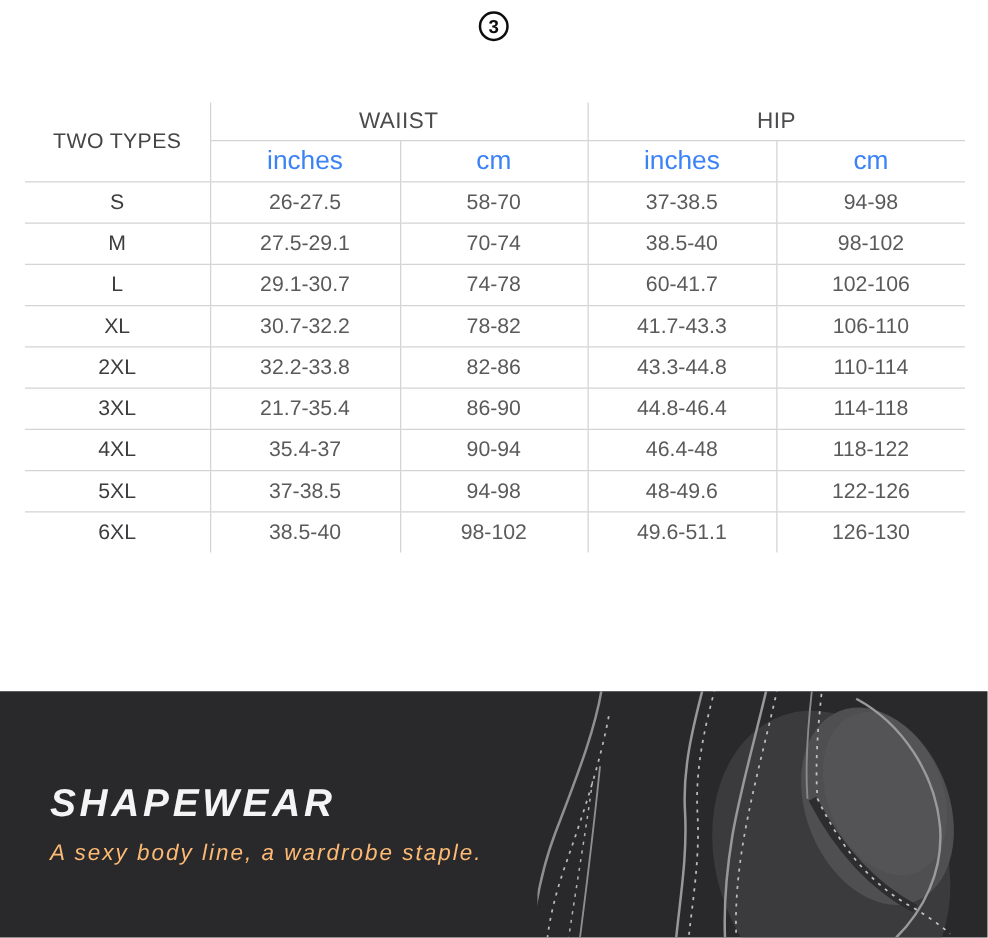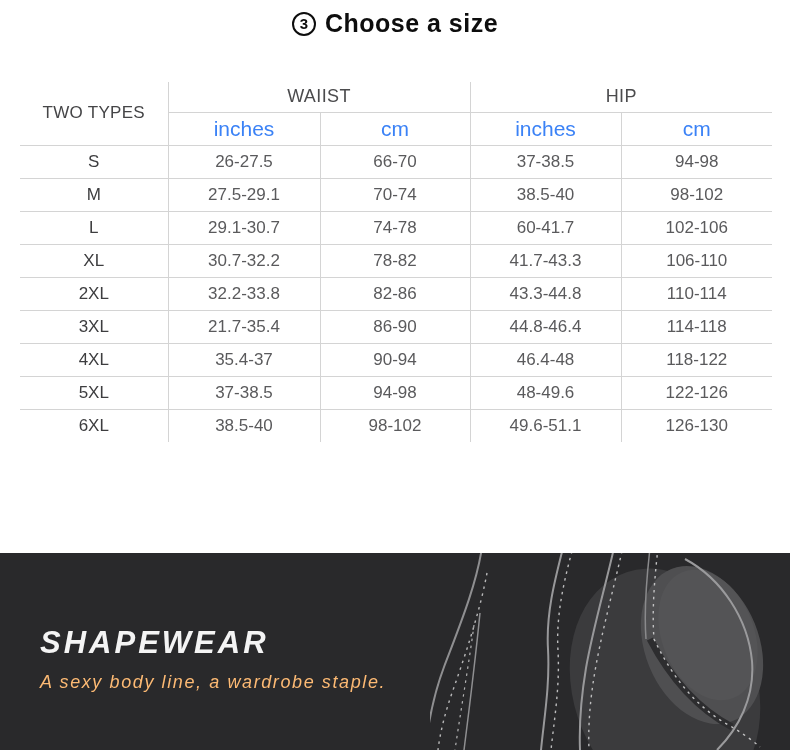--- a/index.html
+++ b/index.html
@@ -62,21 +62,20 @@
     margin-top:11px;
     font-size:18px; font-style:italic;
     letter-spacing:1.6px; color:#fdba74;
   }
 </style>
 </head>
 <body>
 
 <div class="title-row">
   <span class="step-badge">3</span>
-  <span class="title-text">Choose a size</span>
 </div>
 
 <table class="size-table">
   <colgroup>
     <col style="width:148px">
       <col style="width:152px">
       <col style="width:150px">
       <col style="width:151px">
       <col style="width:151px">
   </colgroup>
@@ -90,21 +89,21 @@
       <th class="sub-header">inches</th>
       <th class="sub-header">cm</th>
       <th class="sub-header">inches</th>
       <th class="sub-header">cm</th>
     </tr>
   </thead>
   <tbody id="size-rows">
       <tr>
         <th class="size-label">S</th>
         <td class="measure">26-27.5</td>
-        <td class="measure">66-70</td>
+        <td class="measure">58-70</td>
         <td class="measure">37-38.5</td>
         <td class="measure">94-98</td>
       </tr>
       <tr>
         <th class="size-label">M</th>
         <td class="measure">27.5-29.1</td>
         <td class="measure">70-74</td>
         <td class="measure">38.5-40</td>
         <td class="measure">98-102</td>
       </tr>

